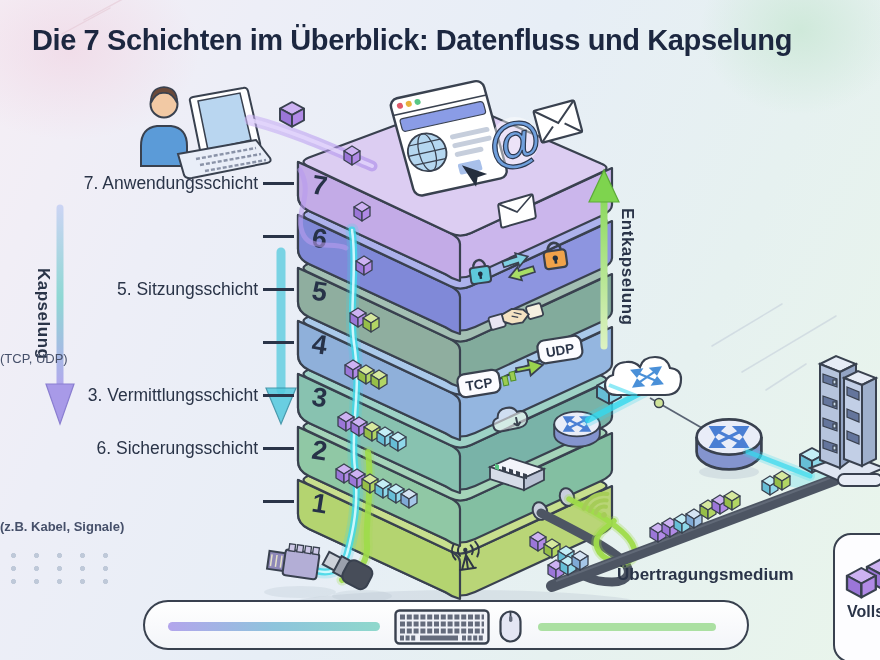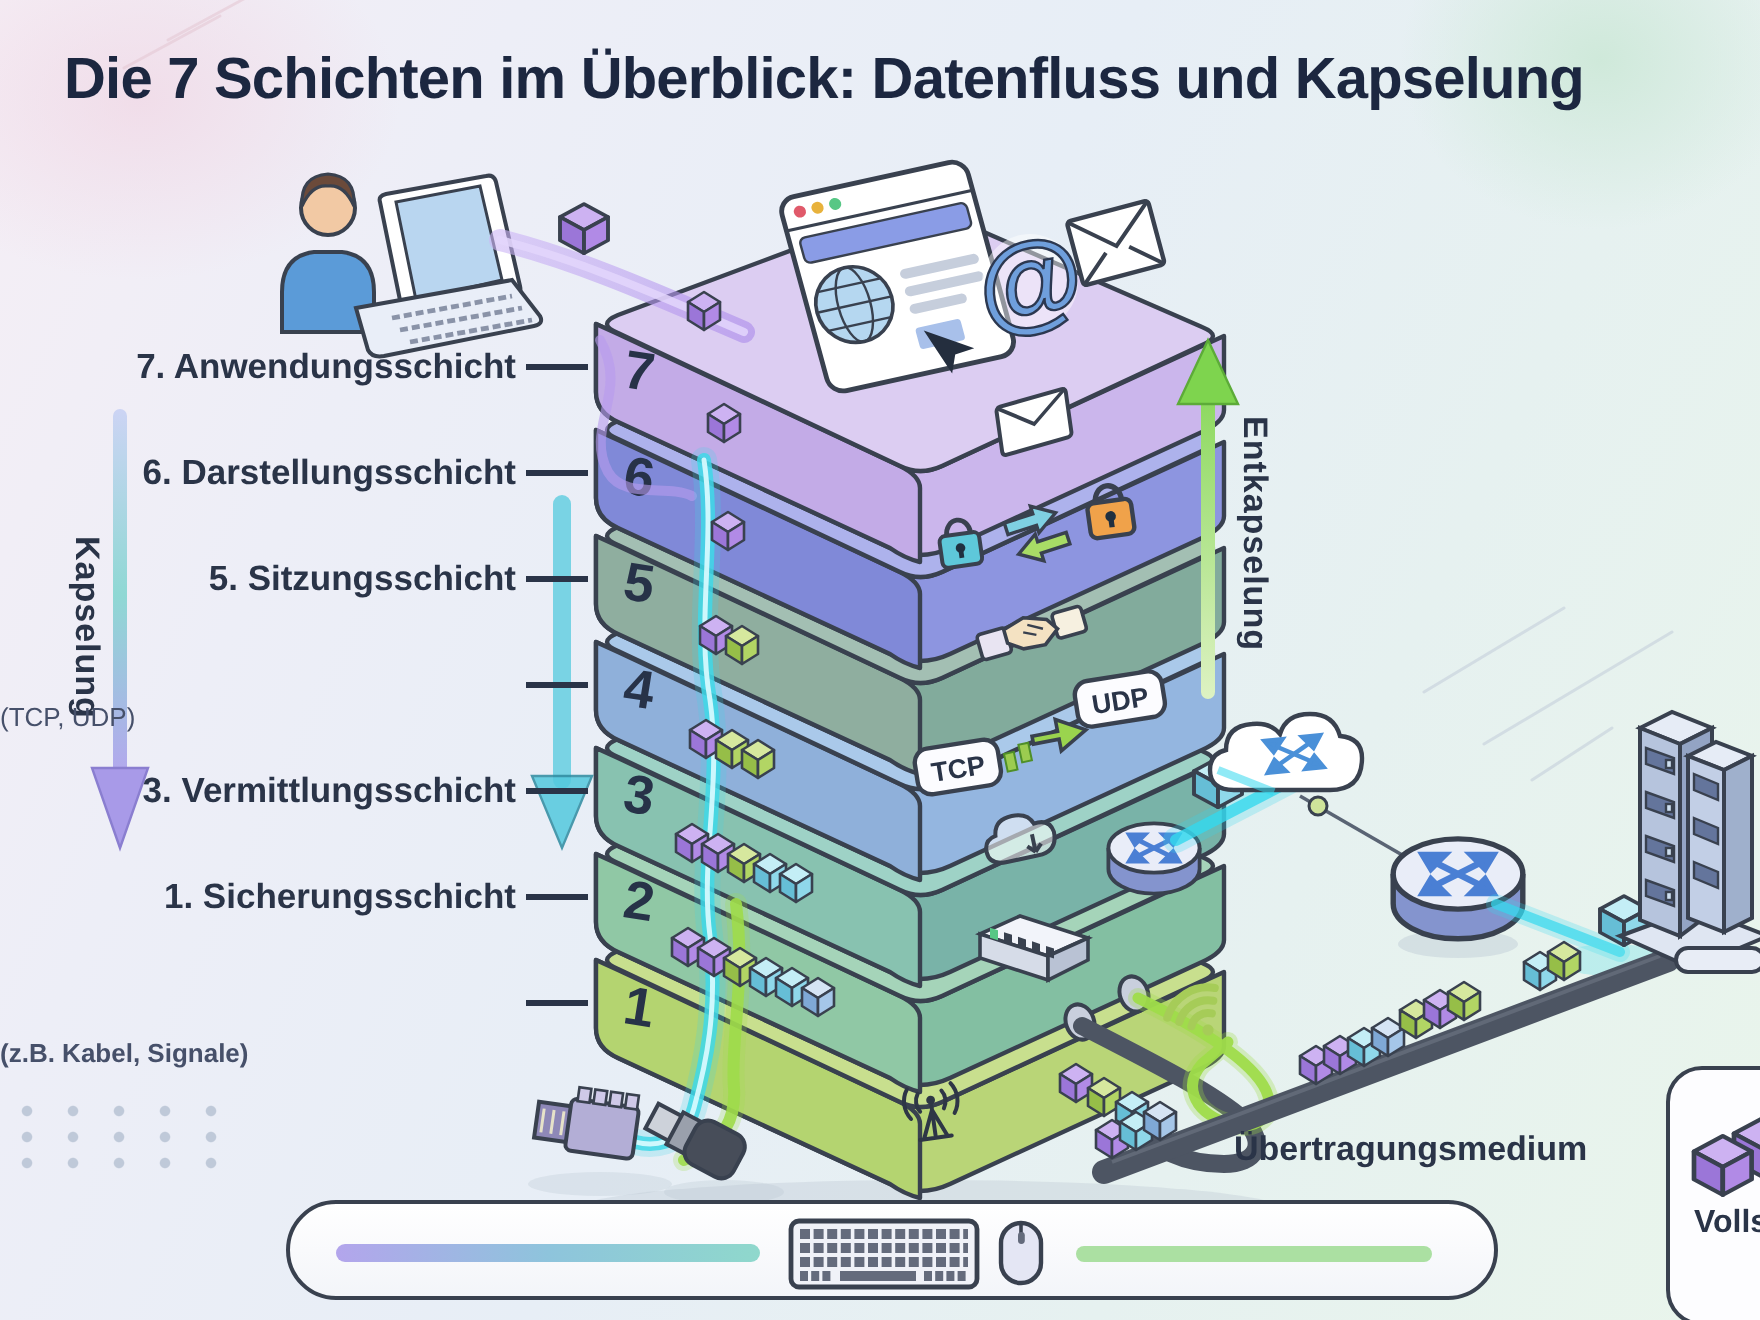--- a/index.html
+++ b/index.html
@@ -10,21 +10,21 @@
   .blob.green{left:700px;top:-55px;width:200px;height:170px;
     background:radial-gradient(closest-side,#cfe9da,rgba(207,233,218,0));}
   .blob.pink{left:-60px;top:-40px;width:260px;height:180px;
     background:radial-gradient(closest-side,rgba(240,214,228,.7),rgba(240,214,228,0));}
   .dots{position:absolute;left:2px;top:549px;width:112px;height:40px;opacity:.8;
     background-image:radial-gradient(circle,#b4c0d1 2.3px,rgba(0,0,0,0) 2.9px);
     background-size:23px 13px;}
   .title{position:absolute;left:0;top:24px;width:824px;text-align:center;
     font-size:29px;font-weight:bold;letter-spacing:-.4px;color:#1c2740;white-space:nowrap;}
   .layer-label{position:absolute;left:0;width:258px;text-align:right;
-    font-size:17.5px;font-weight:bold;color:#2a3448;line-height:22px;white-space:nowrap;}
+    font-size:17.5px;font-weight:normal;color:#2a3448;line-height:22px;white-space:nowrap;}
   .layer-sub{position:absolute;left:0;width:258px;text-align:left;
     font-size:13px;color:#46506a;line-height:14px;white-space:nowrap;}
   .lead{position:absolute;left:263px;width:31px;height:2.5px;background:#2a3448;}
   .vlabel{position:absolute;font-size:17px;font-weight:bold;color:#2a3448;
     transform-origin:0 0;transform:rotate(90deg);white-space:nowrap;letter-spacing:.5px;}
   .medium-label{position:absolute;left:617px;top:565px;font-size:17px;font-weight:bold;color:#2a3448;}
   .bottom-bar{position:absolute;left:143px;top:600px;width:606px;height:50px;box-sizing:border-box;
     border:2.5px solid #39414f;border-radius:27px;background:linear-gradient(#ffffff,#f3f5f9);}
   .grad-line{position:absolute;left:23px;top:20px;width:212px;height:9px;border-radius:5px;
     background:linear-gradient(90deg,#b3a5ec,#8ec4dc,#8fd8cc);}
@@ -422,25 +422,24 @@
       <polygon points="589,202 619,202 604,170" fill="#7ed44e" stroke="#5cab38" stroke-width="1.2"></polygon>
     </g>
   </svg>
 
   <div class="title">Die 7 Schichten im Überblick: Datenfluss und Kapselung</div>
 
   <div class="vlabel" style="left:53px;top:268px;">Kapselung</div>
   <div class="vlabel" style="left:637px;top:208px;">Entkapselung</div>
 
   <div class="layer-label" style="top:172px;">7. Anwendungsschicht</div>
-  <div class="layer-label" style="top:225px;">6. Darstellungsschicht</div>
   <div class="layer-label" style="top:278px;">5. Sitzungsschicht</div>
   <div class="layer-sub" style="top:352px;">(TCP, UDP)</div>
   <div class="layer-label" style="top:384px;">3. Vermittlungsschicht</div>
-  <div class="layer-label" style="top:437px;">1. Sicherungsschicht</div>
+  <div class="layer-label" style="top:437px;">6. Sicherungsschicht</div>
   <div class="layer-sub" style="top:520px;font-weight:bold;">(z.B. Kabel, Signale)</div>
 
   <div class="lead" style="top:182px;"></div>
   <div class="lead" style="top:235px;"></div>
   <div class="lead" style="top:288px;"></div>
   <div class="lead" style="top:341px;"></div>
   <div class="lead" style="top:394px;"></div>
   <div class="lead" style="top:447px;"></div>
   <div class="lead" style="top:500px;"></div>
 

